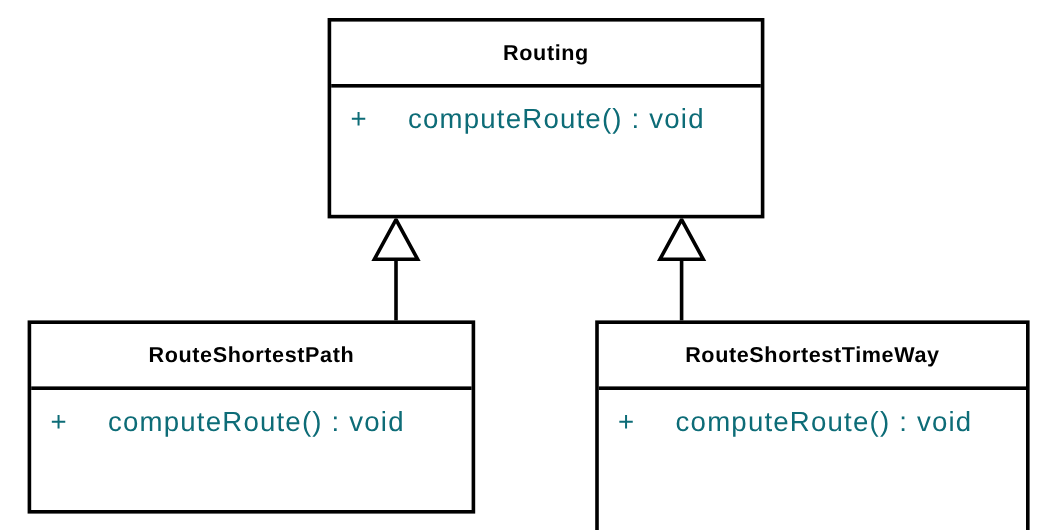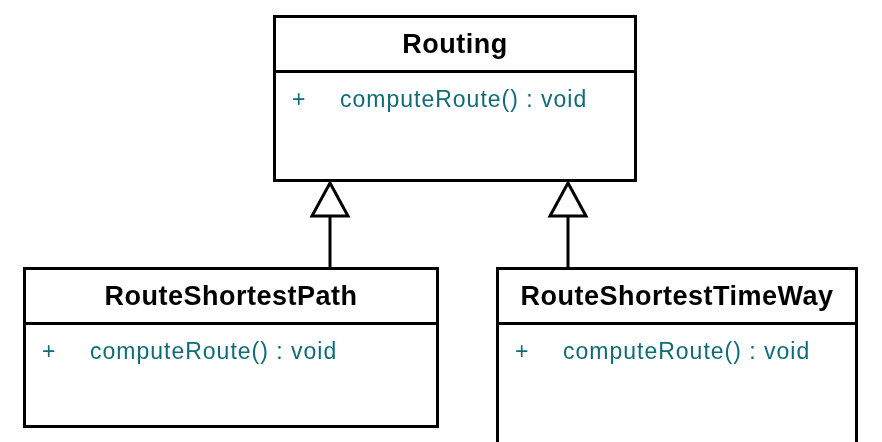--- a/index.html
+++ b/index.html
@@ -28,21 +28,21 @@
     border: 3px solid #000000;
   }
   .uml-class-title {
     box-sizing: border-box;
     height: 55px;
     border-bottom: 3px solid #000000;
     display: flex;
     align-items: center;
     justify-content: center;
     font-weight: bold;
-    font-size: 27px;
+    font-size: 18px;
     letter-spacing: 0.5px;
     color: #000000;
     white-space: nowrap;
   }
   .uml-class-methods {
     box-sizing: border-box;
     padding: 13px 4px 0 16px;
   }
   .uml-method {
     display: flex;
@@ -52,21 +52,21 @@
     color: #0d6c77;
     white-space: nowrap;
   }
   .uml-method .vis {
     display: inline-block;
     width: 48px;
     flex: 0 0 48px;
   }
   
   #class-routing            { left: 273px; top: 15px;  width: 364px; height: 167px; }
-  #class-route-shortest-path{ left: 23px;  top: 267px; width: 416px; height: 161px; }
+  #class-route-shortest-path{ left: 23px;  top: 267px; width: 373px; height: 161px; }
   #class-route-shortest-time-way { left: 496px; top: 267px; width: 362px; height: 204px; }
 </style>
 </head>
 <body>
 
 <div class="diagram">
 
   <svg class="arrow-layer" viewBox="0 0 882 442">
     <g>
       <line x1="330" y1="216" x2="330" y2="268" stroke="#000000" stroke-width="3"></line>

